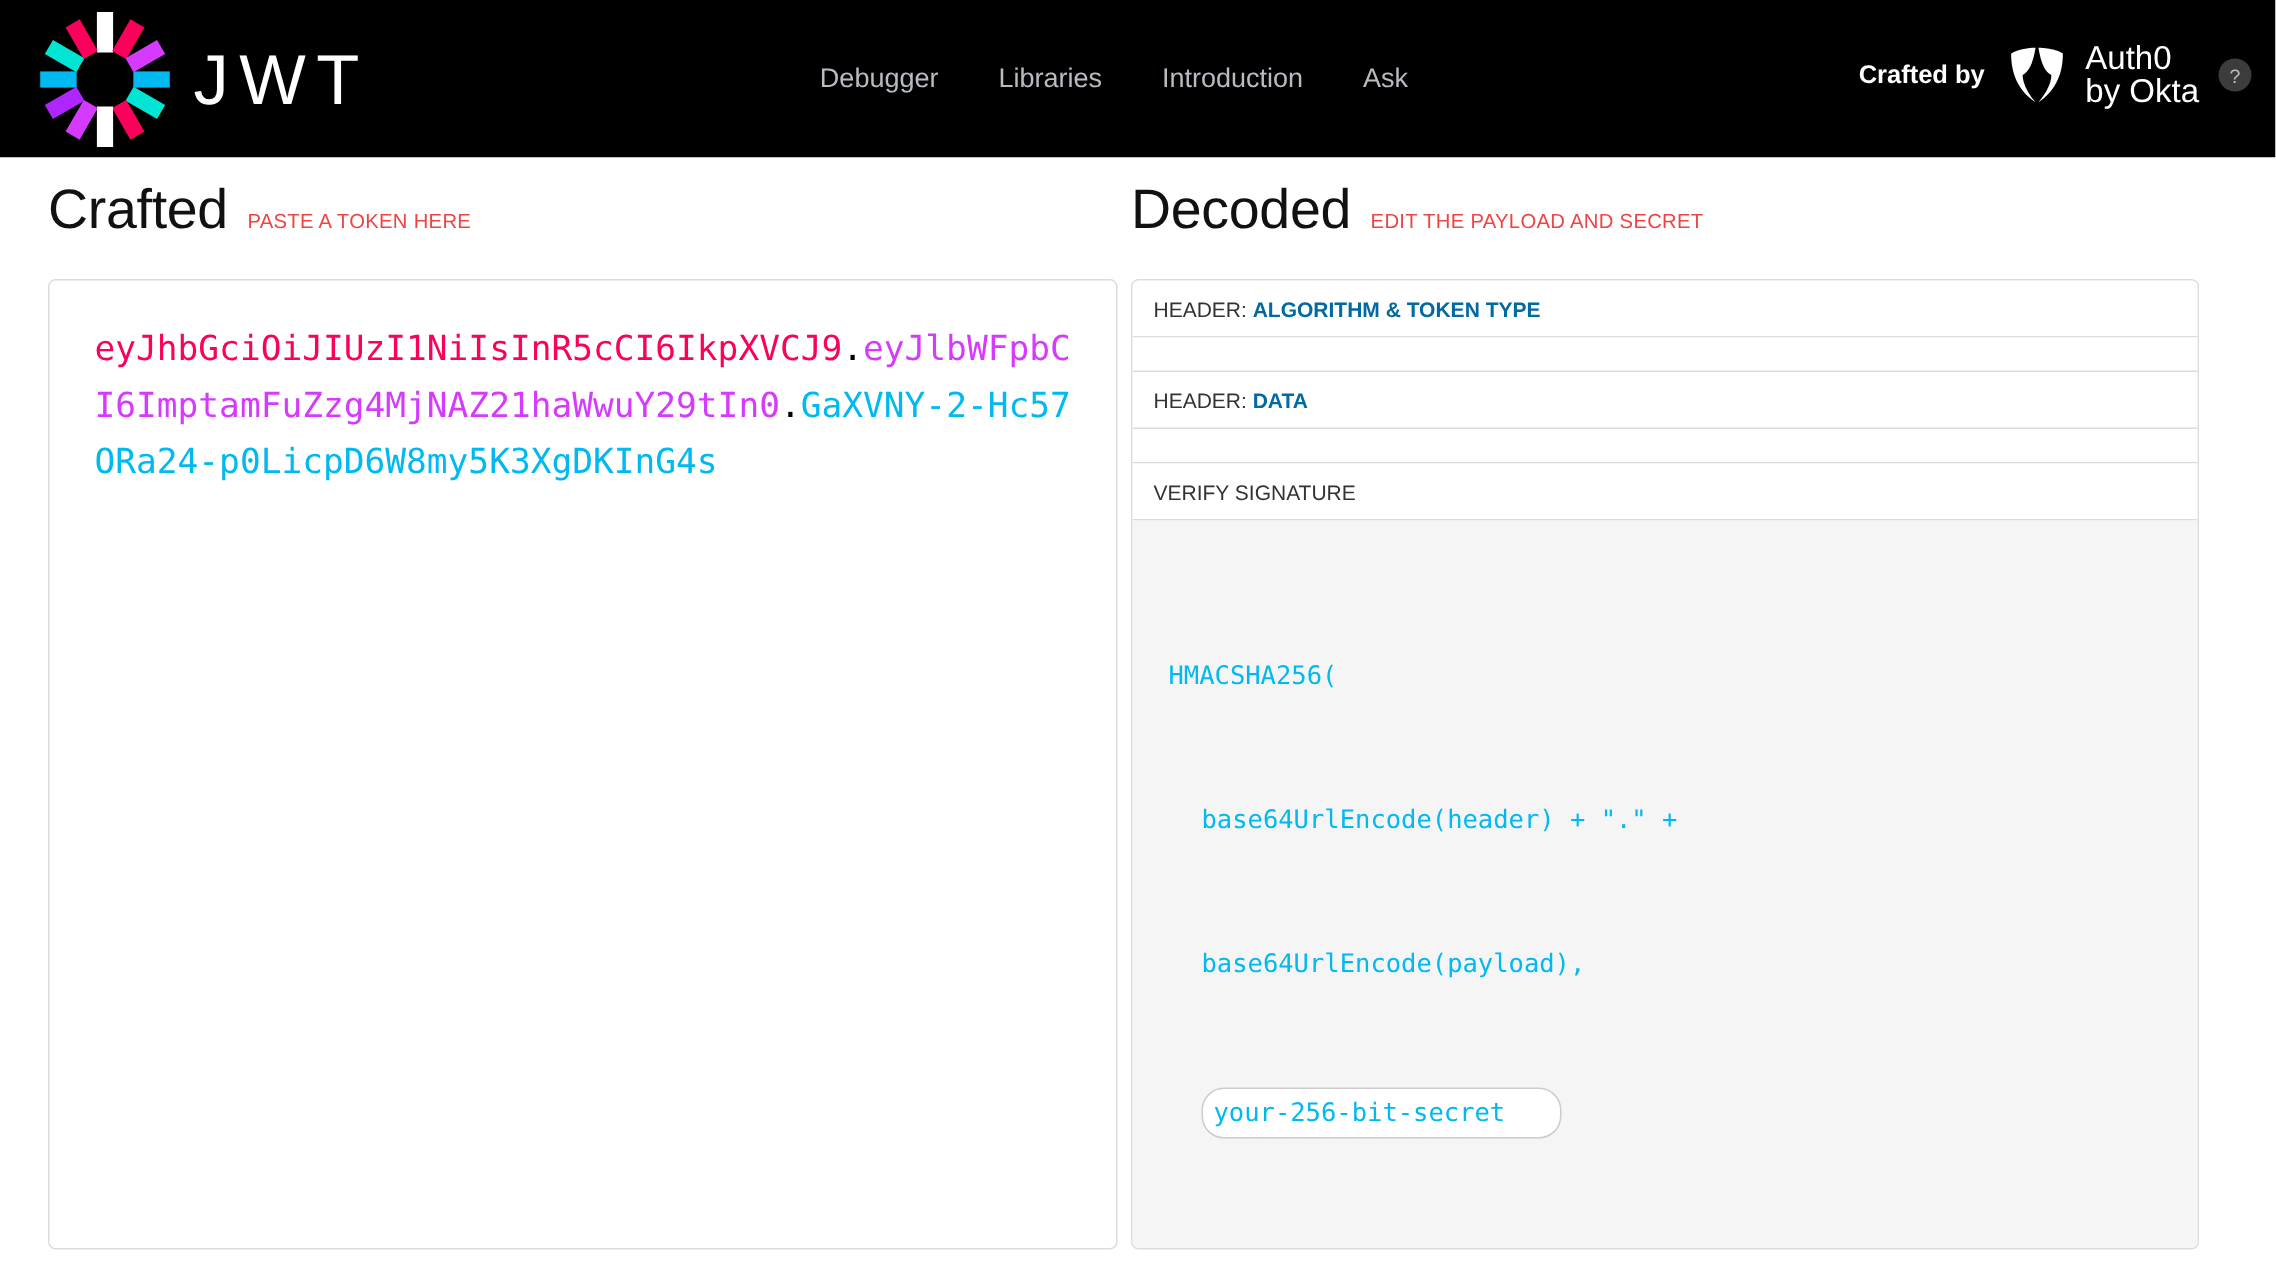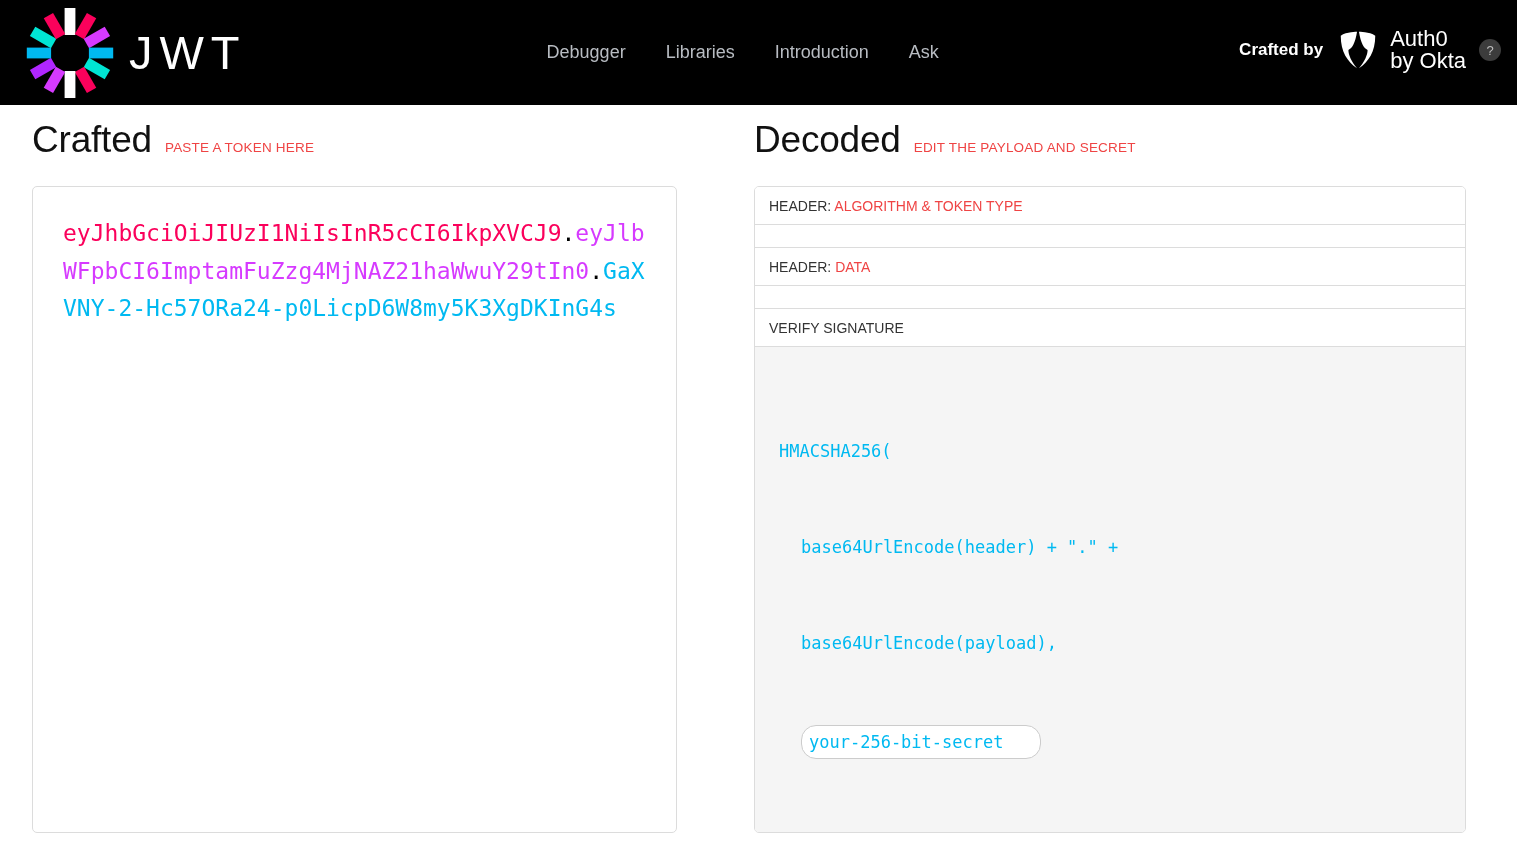--- a/index.html
+++ b/index.html
@@ -64,21 +64,21 @@
   .sec-head { display: flex; align-items: baseline; padding-top: 14px; }
   .sec-title { font-size: 37px; color: #111111; font-weight: 400; letter-spacing: -0.2px; }
   .sec-sub {
     margin-left: 13px; font-size: 13.5px; color: #ef4444;
     letter-spacing: 0.2px; white-space: nowrap;
   }
 
   
   .encoded-box {
     margin-top: 25px;
-    width: 645px; height: 647px;
+    width: 713px; height: 647px;
     border: 1px solid #dcdcdc; border-radius: 5px;
     background: #ffffff;
     padding: 28px 30px;
     overflow: hidden;
   }
   .token {
     font-family: "DejaVu Sans Mono", monospace;
     font-size: 23px;
     line-height: 37.5px;
     word-break: break-all;
@@ -99,21 +99,21 @@
     overflow: hidden;
     display: flex; flex-direction: column;
   }
   .panel-label {
     padding: 11px 14px 10px 14px;
     font-size: 14px; color: #333333;
     border-bottom: 1px solid #dcdcdc;
     background: #ffffff;
     white-space: nowrap;
   }
-  .panel-label .muted { color: #ef4444; }
+  .panel-label .muted { color: #0369a1; font-weight: bold; }
   .panel-body {
     font-family: "DejaVu Sans Mono", monospace;
     font-size: 17px;
     line-height: 27px;
     padding: 22px 0 0 14px;
     white-space: pre;
     background: #ffffff;
     overflow: hidden;
   }
   .seg-header  { height: 200px; border-bottom: 1px solid #dcdcdc; }

